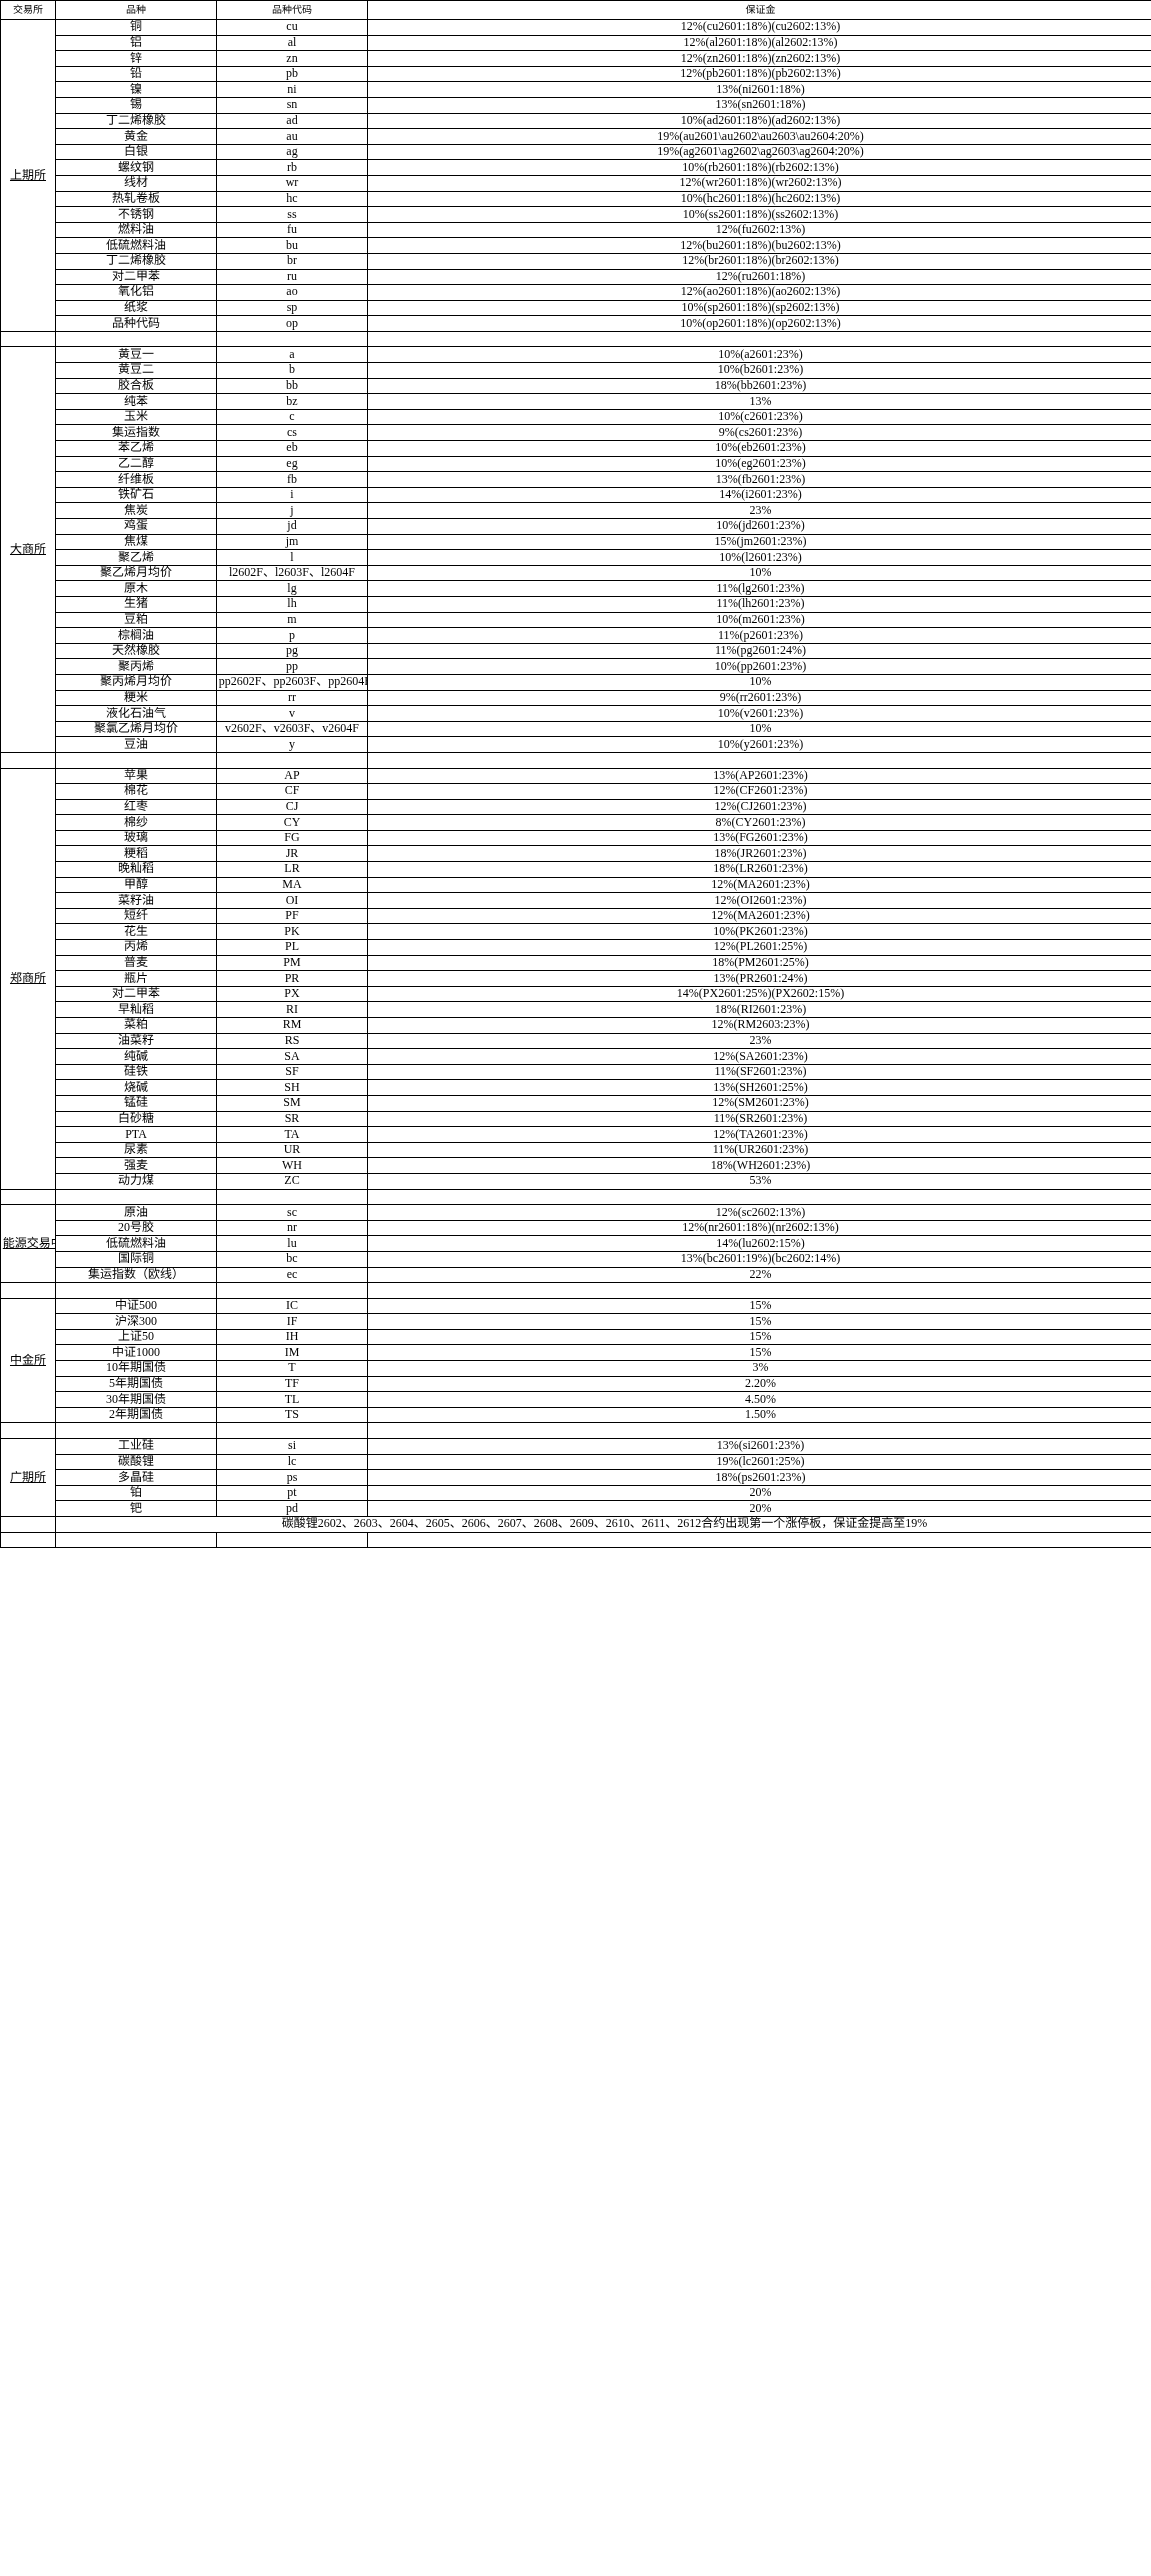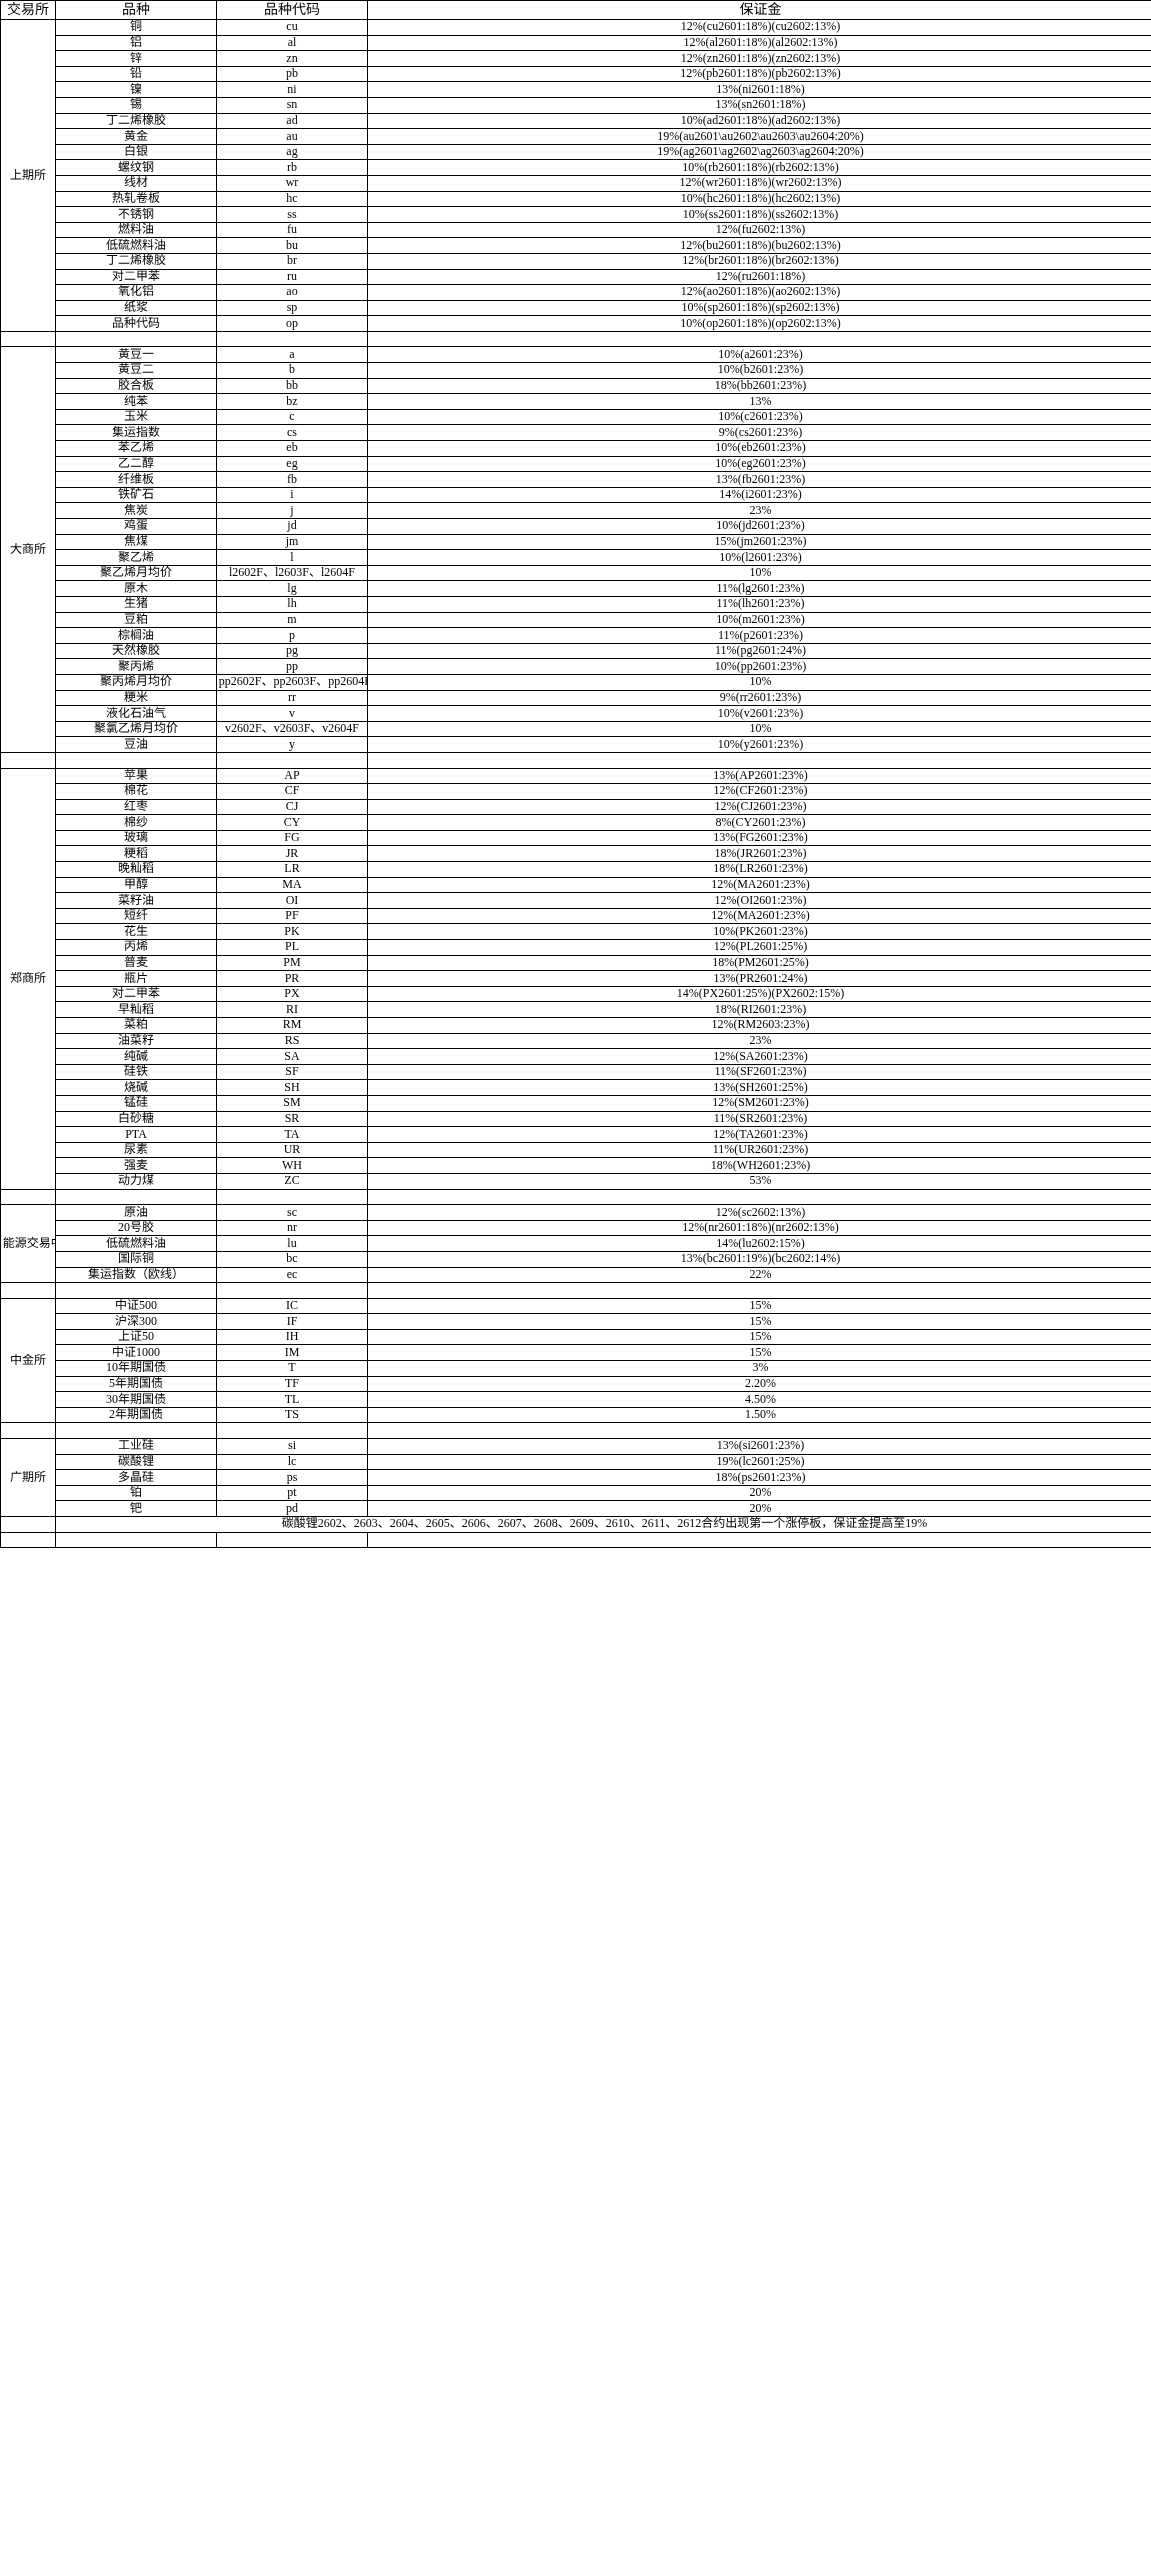--- a/index.html
+++ b/index.html
@@ -29,29 +29,30 @@
     text-align: center;
     vertical-align: middle;
     font-size: 12px;
     line-height: 1.15;
     height: 14.6px;
     padding: 0 1.8px;
     overflow: hidden;
     white-space: nowrap;
   }
   #margin-table thead th {
-    font-size: 14px;
+    font-size: 10px;
     height: 18px;
     font-weight: normal;
   }
   td.exch-cell {
     font-size: 12px;
     white-space: normal;
     word-break: break-all;
     line-height: 1.2;
+    text-decoration: underline;
   }
   tr.spacer-row td {
     height: 15.5px;
     border-left: 0.9px solid #000000;
     border-right: 0.9px solid #000000;
     border-top: 0.9px solid #000000;
     border-bottom: 0.9px solid #000000;
   }
   tr.spacer-row td.spacer-exch {
     border: none;

